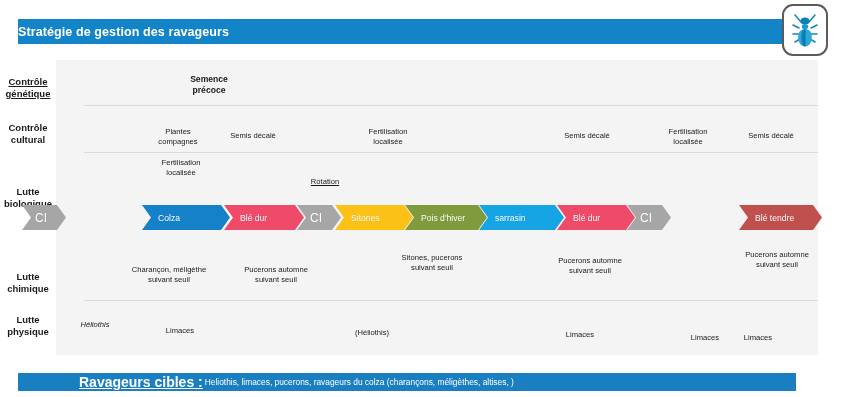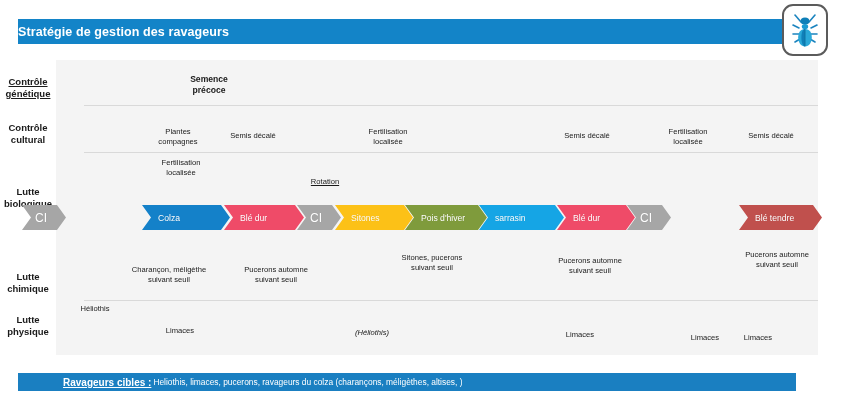--- a/index.html
+++ b/index.html
@@ -69,22 +69,22 @@
     text-shadow:0 0 1px rgba(0,0,0,.12);
   }
   .chev.small .chev-label{padding-left:13px;font-size:12px;}
 
   
   .footer-bar{
     position:absolute;left:18px;top:373px;width:778px;height:18px;
     background:#1a7fc1;display:flex;align-items:center;
   }
   .footer-bar .f-strong{
-    color:#ffffff;font-size:10px;font-weight:bold;text-decoration:underline;
-    padding-left:45px;white-space:nowrap;
+    color:#ffffff;font-size:14px;font-weight:bold;text-decoration:underline;
+    padding-left:61px;white-space:nowrap;
   }
   .footer-bar .f-rest{
     color:#ffffff;font-size:8.4px;padding-left:2px;white-space:nowrap;text-align:right;
   }
 </style>
 </head>
 <body>
 
 <div id="page">
 
@@ -155,23 +155,23 @@
       <div class="note" style="left: 224px; top: 265px; width: 104px;">Pucerons automne
 suivant seuil</div>
       <div class="note" style="left: 380px; top: 253px; width: 104px;">Sitones, pucerons
 suivant seuil</div>
       <div class="note" style="left: 538px; top: 256px; width: 104px;">Pucerons automne
 suivant seuil</div>
       <div class="note" style="left: 725px; top: 250px; width: 104px;">Pucerons automne
 suivant seuil</div>
     </div>
   <div id="physical-notes">
-      <div class="note" style="left: 60px; top: 304px; width: 70px;">Héliothis</div>
+      <div class="note" style="left: 60px; top: 320px; width: 70px; font-style: italic;">Héliothis</div>
       <div class="note" style="left: 145px; top: 326px; width: 70px;">Limaces</div>
-      <div class="note" style="left: 334px; top: 328px; width: 76px; font-style: italic;">(Héliothis)</div>
+      <div class="note" style="left: 334px; top: 328px; width: 76px;">(Héliothis)</div>
       <div class="note" style="left: 545px; top: 330px; width: 70px;">Limaces</div>
       <div class="note" style="left: 670px; top: 333px; width: 70px;">Limaces</div>
       <div class="note" style="left: 723px; top: 333px; width: 70px;">Limaces</div>
     </div>
 
   <div class="timeline" id="timeline">
       <div class="chev small" style="left: 0px; width: 44px; background: rgb(166, 166, 166); z-index: 40;">
         <span class="chev-label">CI</span>
       </div>
       <div class="chev" style="left: 120px; width: 88px; background: rgb(20, 129, 201); z-index: 38;">

